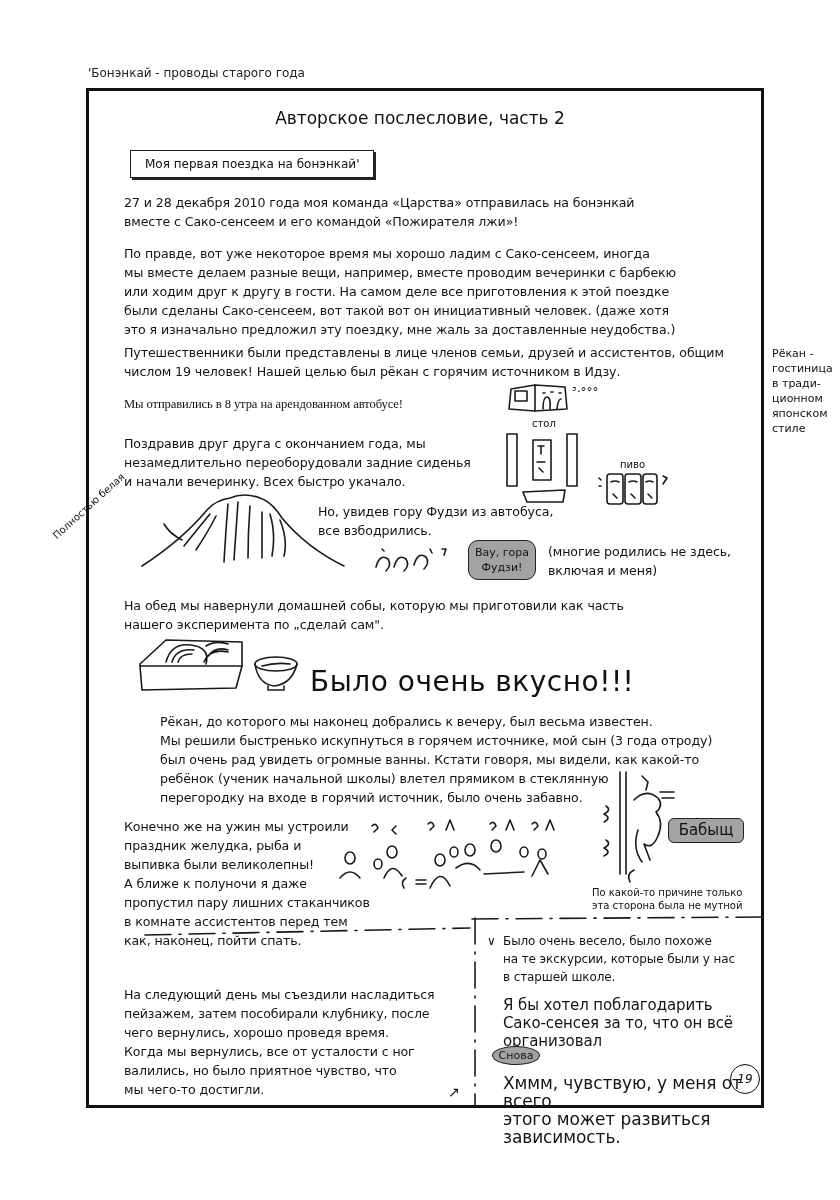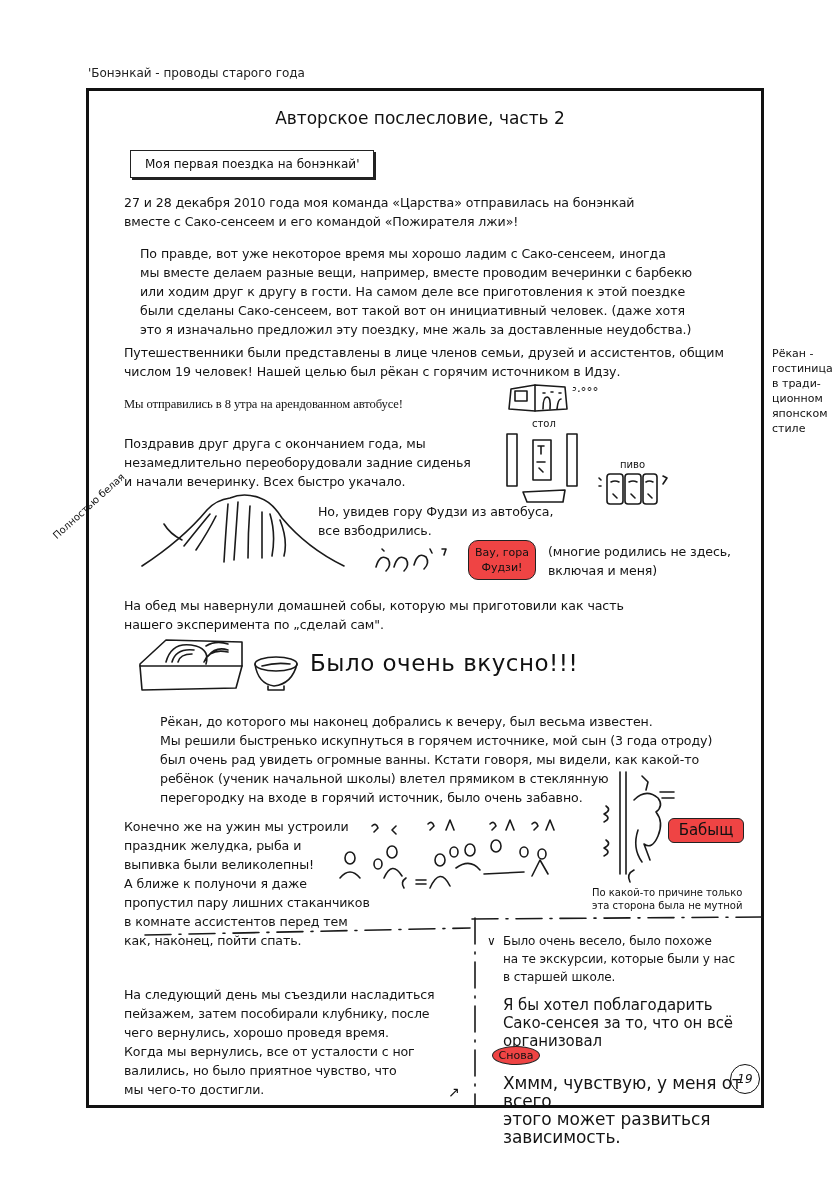--- a/index.html
+++ b/index.html
@@ -8,22 +8,22 @@
   .abs { position:absolute; }
   .hand { font-family:"DejaVu Sans", sans-serif; font-size:12.6px; line-height:19px; color:#141414; letter-spacing:-0.1px; }
   .frame { position:absolute; left:86px; top:88px; width:678px; height:1020px;
            border:3px solid #111; box-sizing:border-box; }
   .running-head { left:88px; top:66px; font-size:12px; color:#222; }
   .title { left:0; width:840px; top:108px; text-align:center; font-size:17px; color:#111; }
   .subbox { left:130px; top:150px; height:26px; padding:0 14px; border:1.5px solid #222;
             box-shadow:2px 2px 0 #222; font-size:12px; line-height:26px; }
   .p { white-space:pre-line; }
   .sidenote { left:772px; top:346px; width:66px; font-size:11px; line-height:15px; }
-  .bubble { border:1.5px solid #222; border-radius:10px; text-align:center; font-size:11px; line-height:15px; background:#ef4444; }
-  .big-text { font-size:23px; letter-spacing:0.5px; }
+  .bubble { border:1.5px solid #222; border-radius:10px; text-align:center; font-size:11px; line-height:15px; background:#a3a3a3; }
+  .big-text { font-size:28px; letter-spacing:0.5px;margin-top:15px; }
   .caption { font-size:10px; line-height:13px; }
   svg { position:absolute; overflow:visible; }
   svg path, svg line, svg rect, svg ellipse, svg polyline { fill:none; stroke:#1a1a1a; stroke-width:1.6; stroke-linecap:round; stroke-linejoin:round; }
   .dash { stroke-dasharray:26 8 2 8; }
   .pagenum { left:730px; top:1064px; width:28px; height:28px; border:1.8px solid #111; border-radius:50%;
              font-size:12px; line-height:28px; text-align:center; font-style:italic; }
 </style>
 </head>
 <body>
 
@@ -31,21 +31,21 @@
 
 <div class="frame"></div>
 
 <div class="abs title">Авторское послесловие, часть 2</div>
 
 <div class="abs subbox">Моя первая поездка на бонэнкай'</div>
 
 <div class="abs hand p" style="left:124px; top:193px; width:620px;">27 и 28 декабря 2010 года моя команда «Царства» отправилась на бонэнкай
 вместе с Сако-сенсеем и его командой «Пожирателя лжи»!</div>
 
-<div class="abs hand p" style="left:140px; top:244px; width:620px;">По правде, вот уже некоторое время мы хорошо ладим с Сако-сенсеем, иногда
+<div class="abs hand p" style="left:124px; top:244px; width:620px;">По правде, вот уже некоторое время мы хорошо ладим с Сако-сенсеем, иногда
 мы вместе делаем разные вещи, например, вместе проводим вечеринки с барбекю
 или ходим друг к другу в гости. На самом деле все приготовления к этой поездке
 были сделаны Сако-сенсеем, вот такой вот он инициативный человек. (даже хотя
 это я изначально предложил эту поездку, мне жаль за доставленные неудобства.)</div>
 
 <div class="abs hand p" style="left:124px; top:343px; width:640px;">Путешественники были представлены в лице членов семьи, друзей и ассистентов, общим
 числом 19 человек! Нашей целью был рёкан с горячим источником в Идзу.</div>
 
 <div class="abs sidenote p">Рёкан -
 гостиница

